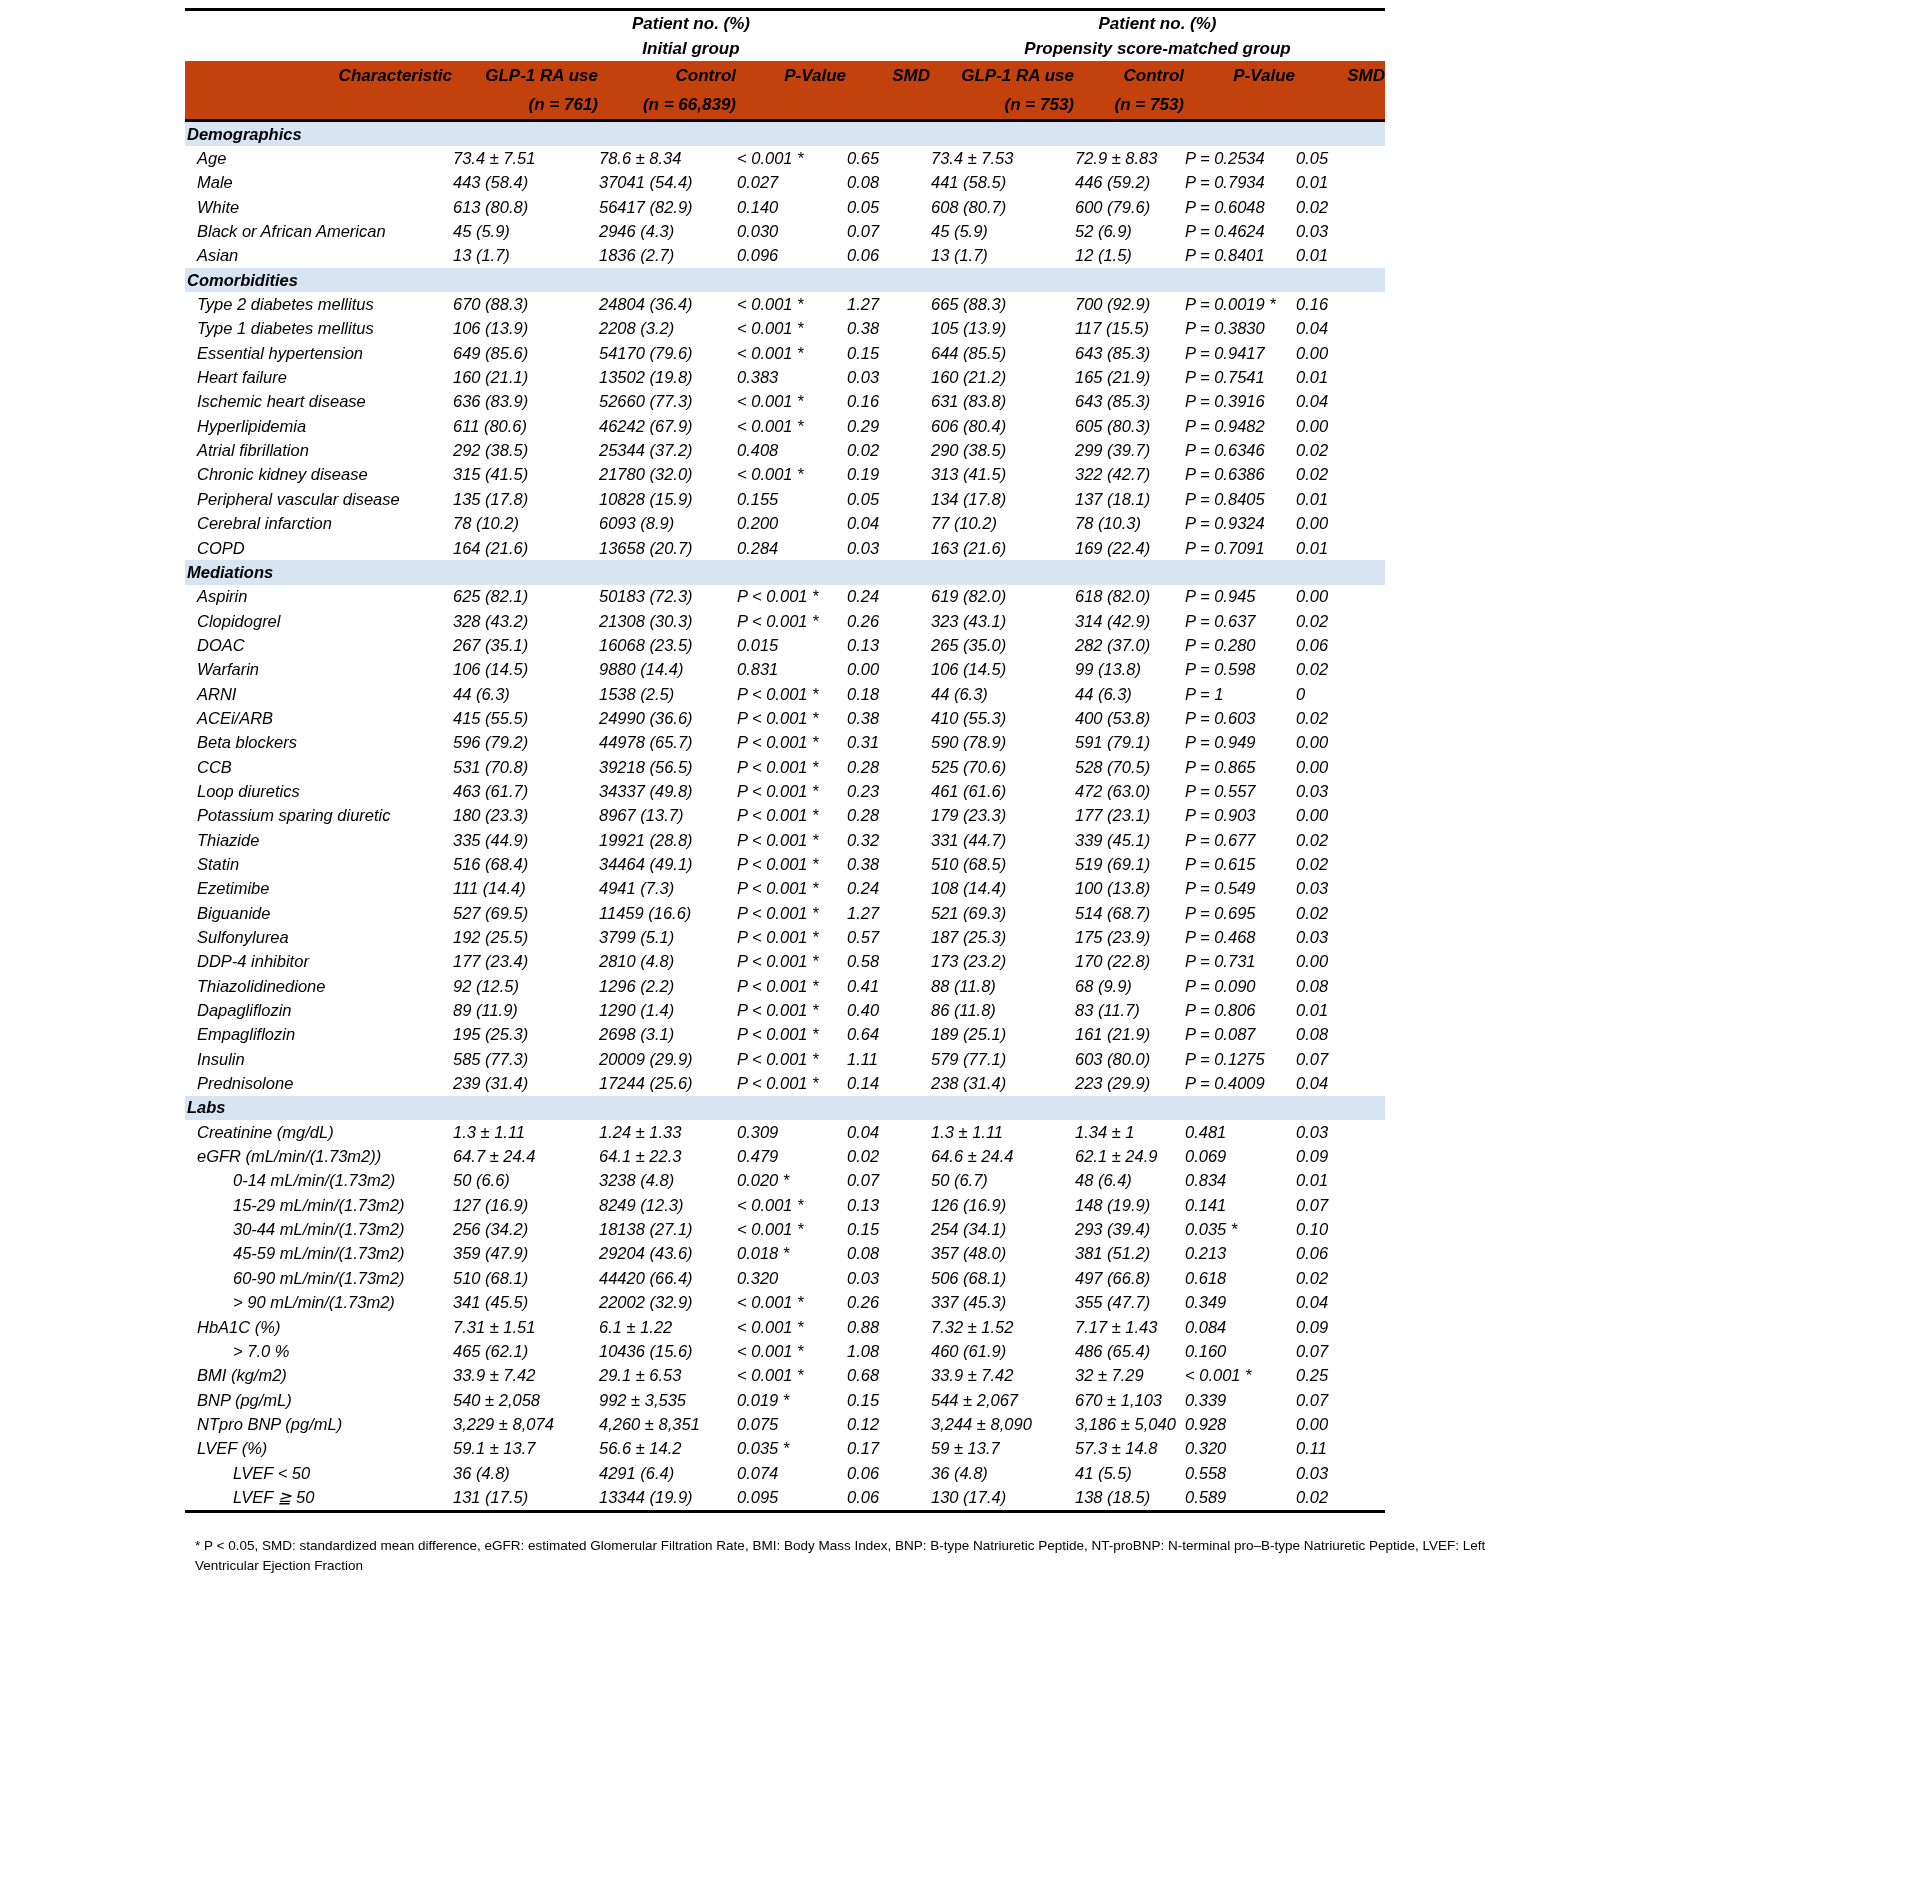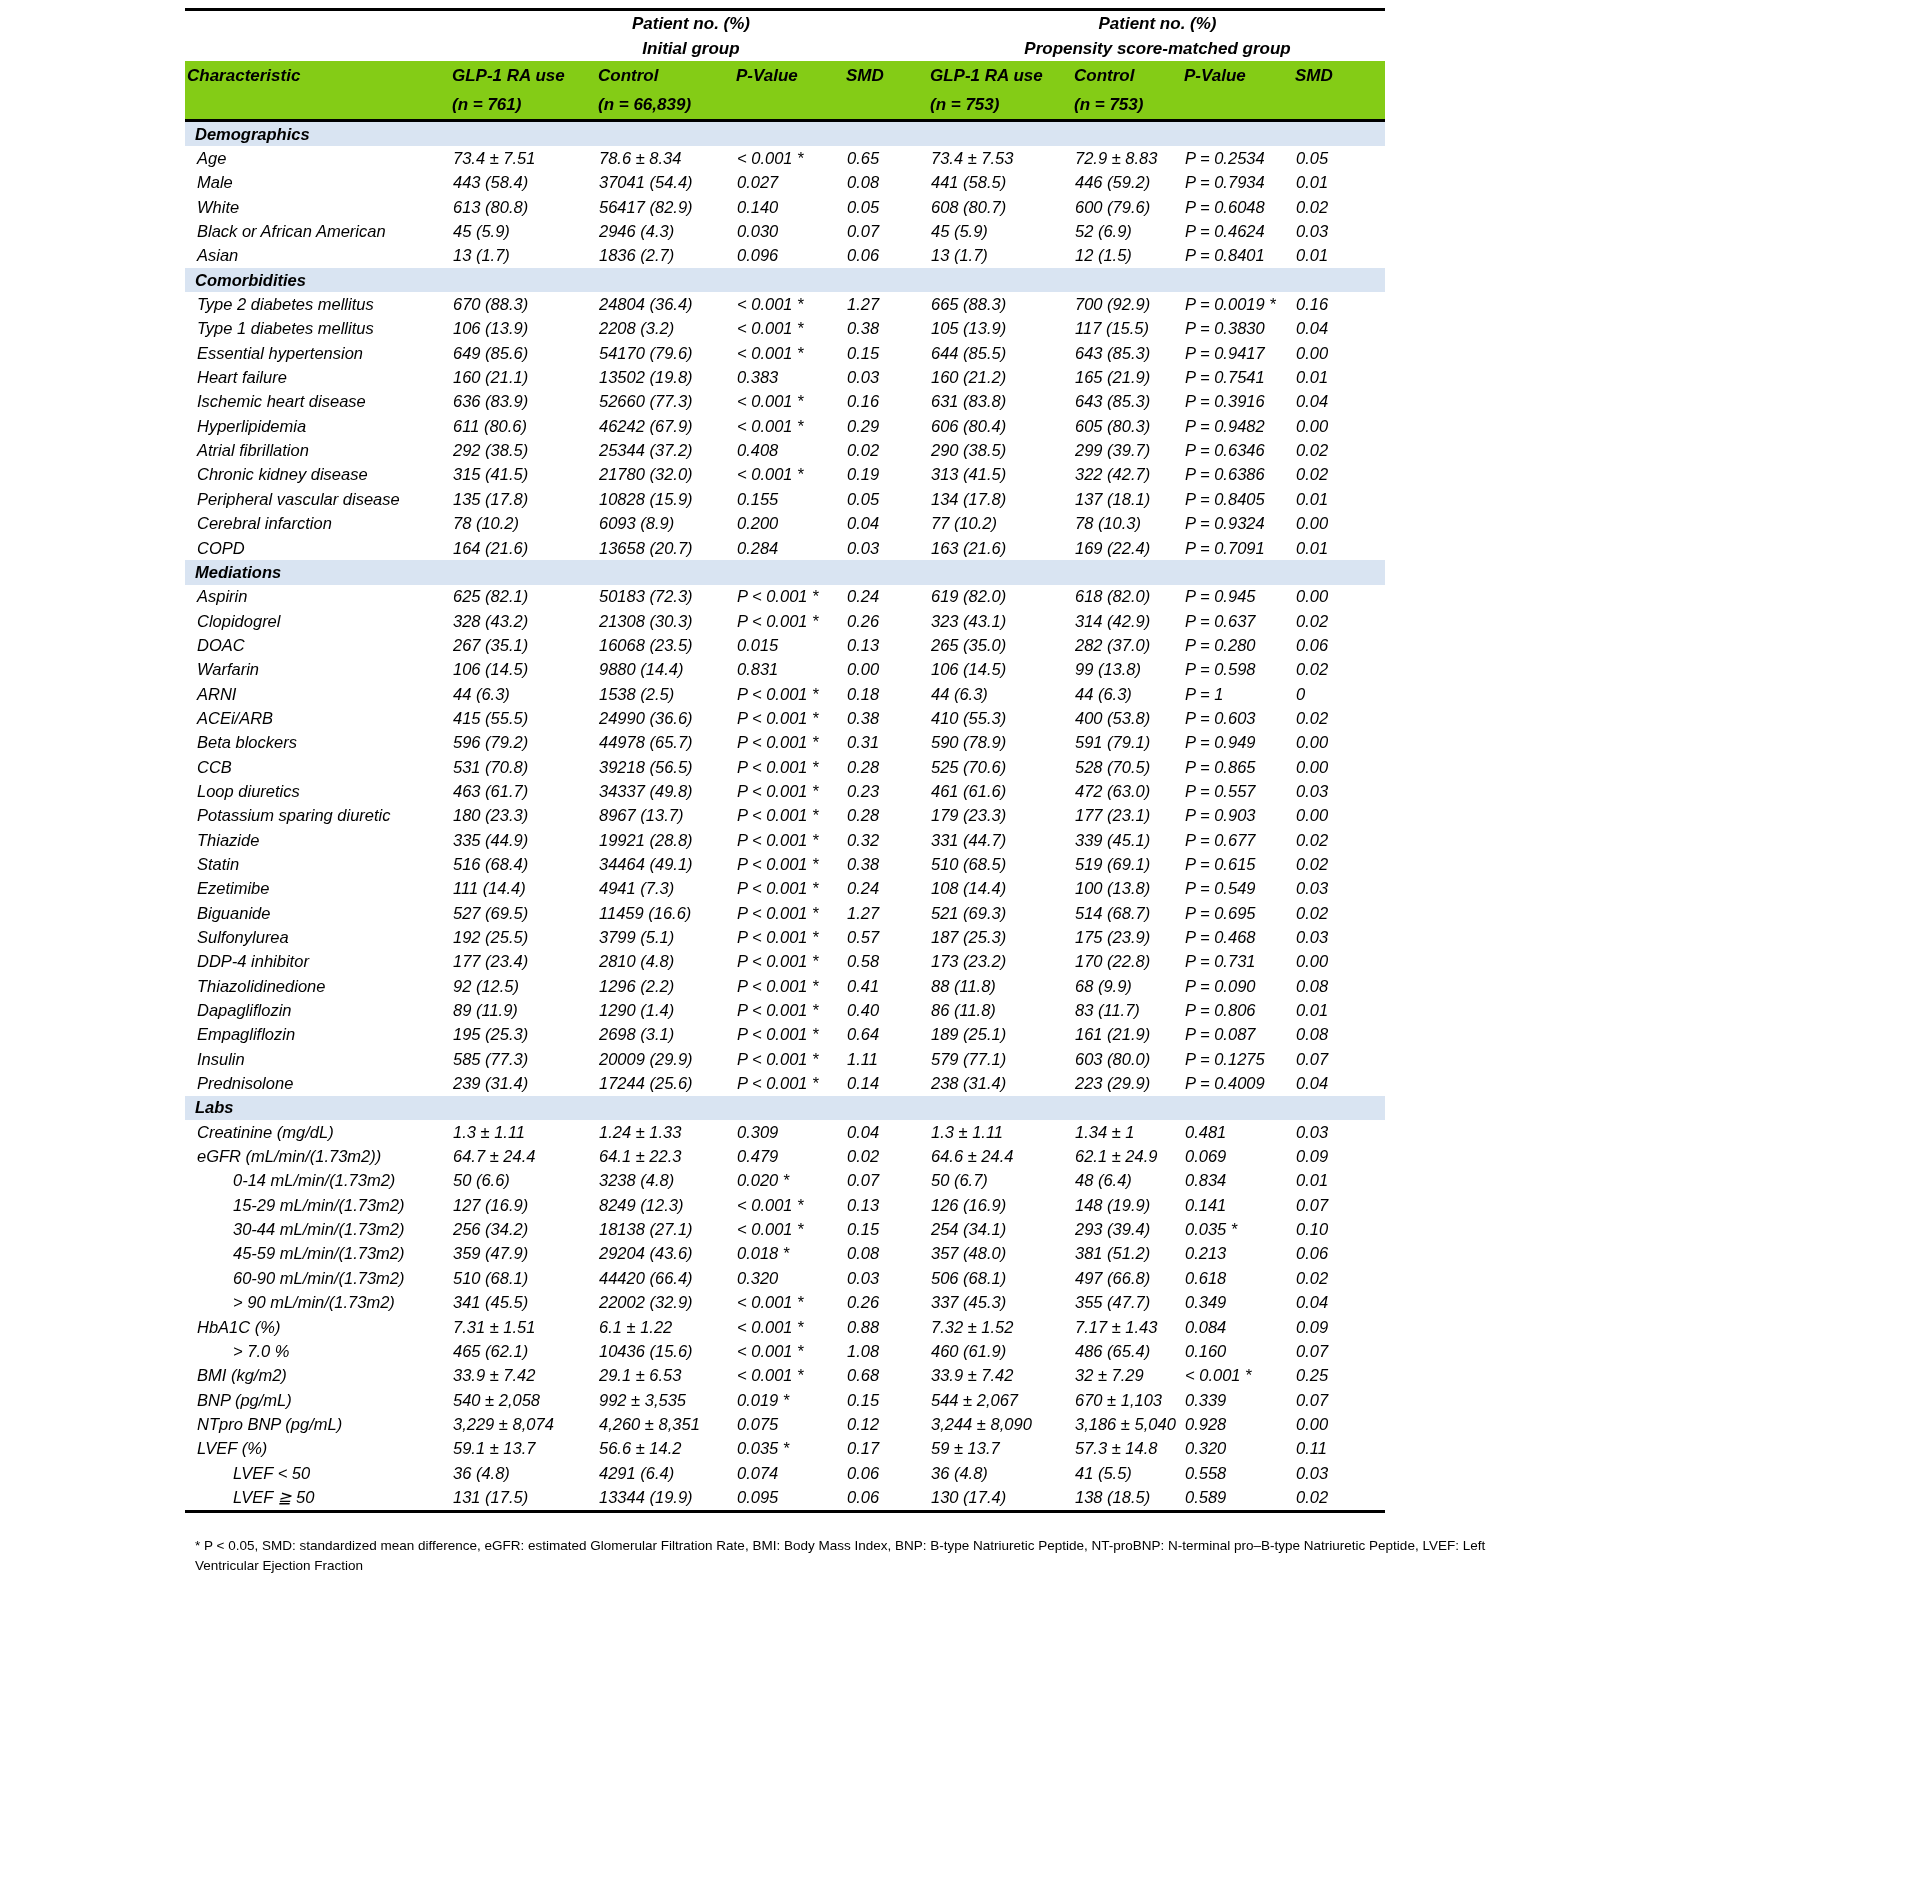--- a/index.html
+++ b/index.html
@@ -32,41 +32,41 @@
     overflow:hidden;
     vertical-align:middle;
   }
   .group-row td{
     font-weight:bold;
     font-size:17px;
     text-align:center;
     height:25px;
   }
   .col-head td{
-    background:#84cc16;
+    background:#c2410c;
     font-weight:bold;
     font-size:17px;
-    text-align:left;
+    text-align:right;
     height:29px;
   }
   .col-head.bottom td{
     border-bottom:3px solid #000;
     margin-left:27px;
   }
   .col-head td.first{padding-left:2px;}
   tbody td{
     font-size:16.5px;
     height:24.35px;
   }
   .section-row td{
     background:#d9e4f2;
     font-weight:bold;
     font-size:16.5px;
   }
-  .ind0{padding-left:10px;}
+  .ind0{padding-left:2px;}
   .ind1{padding-left:12px;}
   .ind2{padding-left:48px;}
   .val{padding-left:1px;}
   .footnote{
     width:1310px;
     margin-top:23px;
     padding-left:10px;
     font-size:13.5px;
     line-height:1.5;
     white-space:normal;

